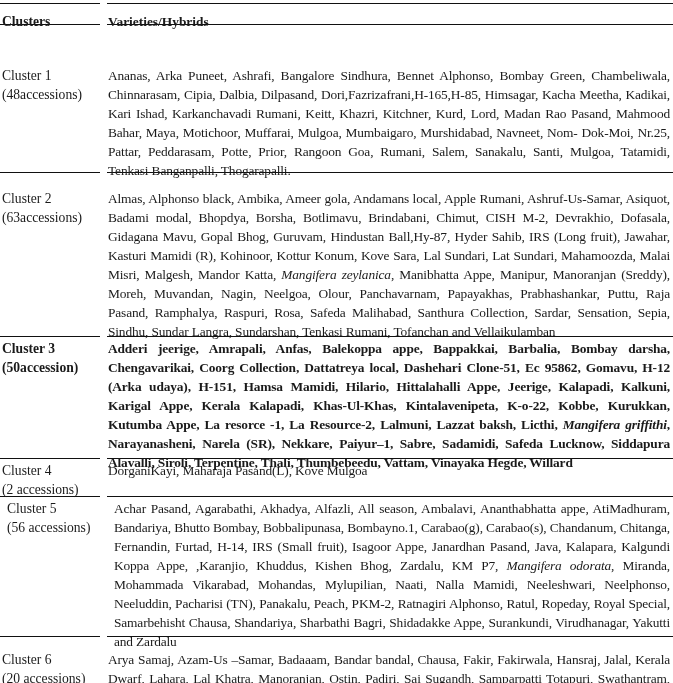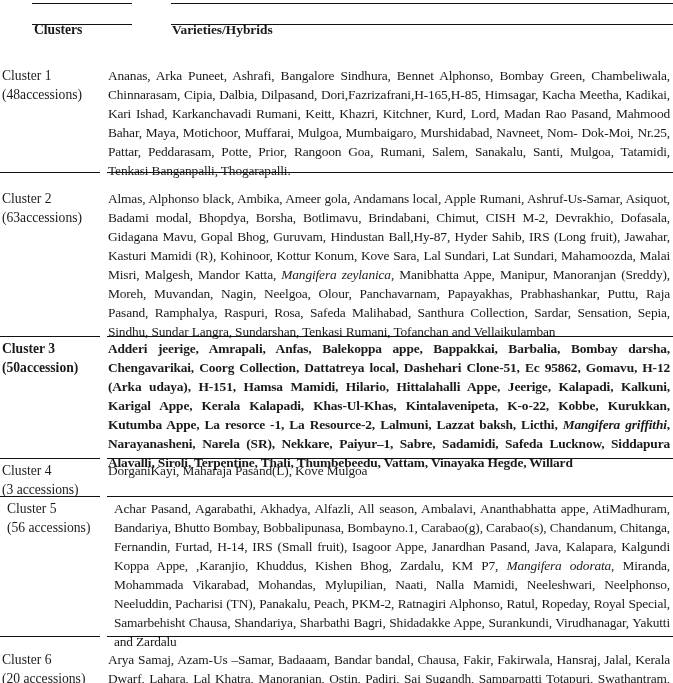--- a/index.html
+++ b/index.html
@@ -22,23 +22,22 @@
       flex: 1 1 auto;
       border-bottom: 1.4px solid #111;
       padding: 2px 3px 3px 1px; box-sizing: border-box;
       font-size: 13.4px; line-height: 19px;
       text-align: justify;
       letter-spacing: -0.15px;
       word-spacing: 0px;
     }
     .header .col-left, .header .col-right {
       border-top: 1.4px solid #111;
-      font-weight: bold; height: 22px; padding-top: 16px;
+      font-weight: bold; height: 22px; padding-top: 8px;
       letter-spacing: 0;
-      margin-left: 32px;
     }
     .row.r1 .col-left, .row.r1 .col-right { height: 109px; margin-top: 39px; }
     .row.r2 .col-left, .row.r2 .col-right { height: 150px; margin-top: 14px; }
     .row.r3 .col-left, .row.r3 .col-right { height: 122px; font-weight: bold; }
     .row.r4 .col-left, .row.r4 .col-right { height: 38px; }
     .row.r5 .col-left, .row.r5 .col-right { height: 140px; padding-left: 7px; }
     .row.r6 .col-left, .row.r6 .col-right { height: 58px; margin-top: 11px; }
     .row.r7 .col-left, .row.r7 .col-right { height: 39px; }
     .cluster-name, .cluster-count { display: block; white-space: nowrap; }
     .variety { }
@@ -82,21 +81,21 @@
       <span class="cluster-name">Cluster 3</span>
       <span class="cluster-count">(50accession)</span>
     </div>
     <div class="gap"></div>
     <div class="col-right"><span class="variety">Adderi jeerige, Amrapali, Anfas, Balekoppa appe, Bappakkai, Barbalia, Bombay darsha, Chengavarikai, Coorg Collection, Dattatreya local, Dashehari Clone-51, Ec 95862, Gomavu, H-12 (Arka udaya), H-151, Hamsa Mamidi, Hilario, Hittalahalli Appe, Jeerige, Kalapadi, Kalkuni, Karigal Appe, Kerala Kalapadi, Khas-Ul-Khas, Kintalavenipeta, K-o-22, Kobbe, Kurukkan, Kutumba Appe, La resorce -1, La Resource-2, Lalmuni, Lazzat baksh, Licthi, </span><span class="variety italic">Mangifera griffithi</span><span class="variety">, Narayanasheni, Narela (SR), Nekkare, Paiyur–1, Sabre, Sadamidi, Safeda Lucknow, Siddapura Alavalli, Siroli, Terpentine, Thali, Thumbebeedu, Vattam, Vinayaka Hegde, Willard</span></div>
   </div>
 
   <div class="row r4">
     <div class="col-left">
       <span class="cluster-name">Cluster 4</span>
-      <span class="cluster-count">(3 accessions)</span>
+      <span class="cluster-count">(2 accessions)</span>
     </div>
     <div class="gap"></div>
     <div class="col-right"><span class="variety">DorganiKayi, Maharaja Pasand(L), Kove Mulgoa</span></div>
   </div>
 
   <div class="row r5">
     <div class="col-left">
       <span class="cluster-name">Cluster 5</span>
       <span class="cluster-count">(56 accessions)</span>
     </div>

